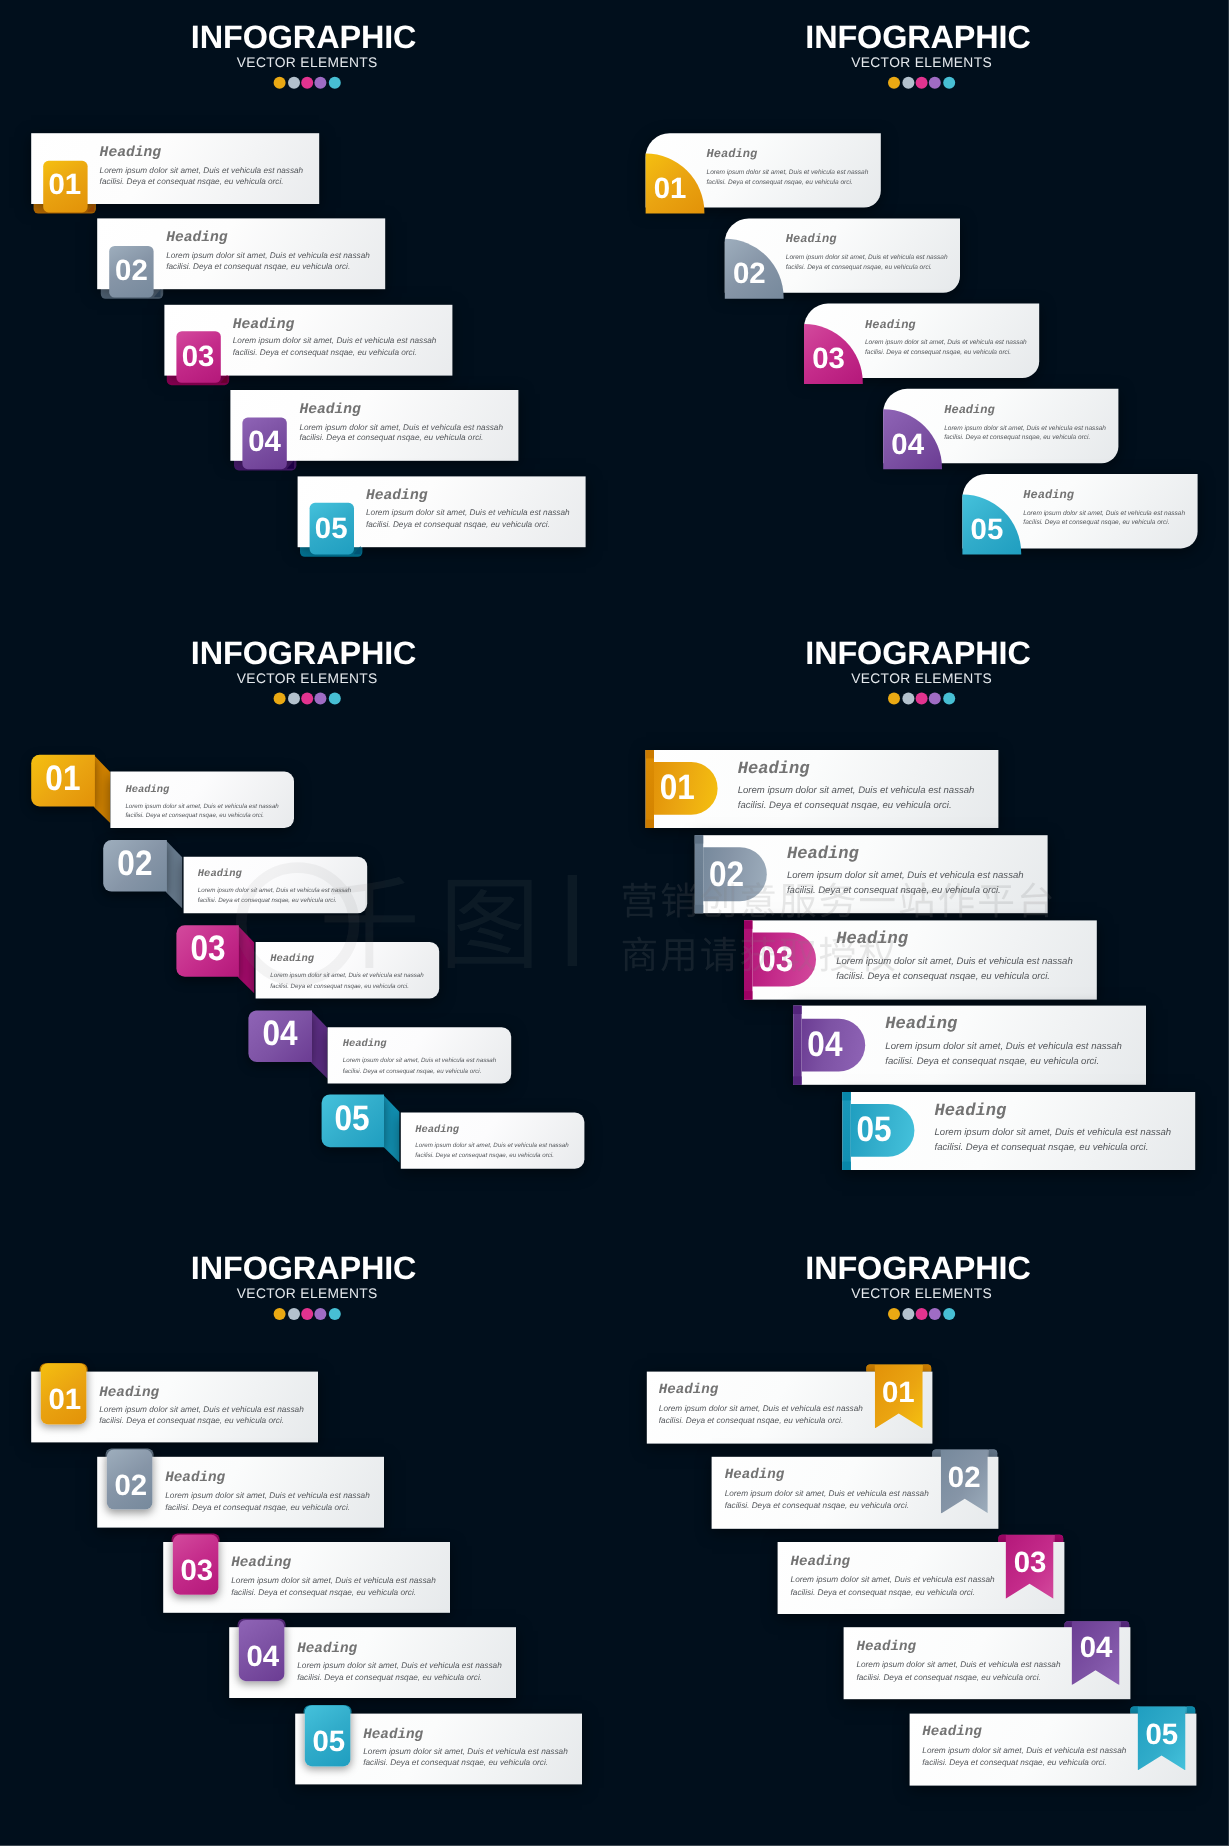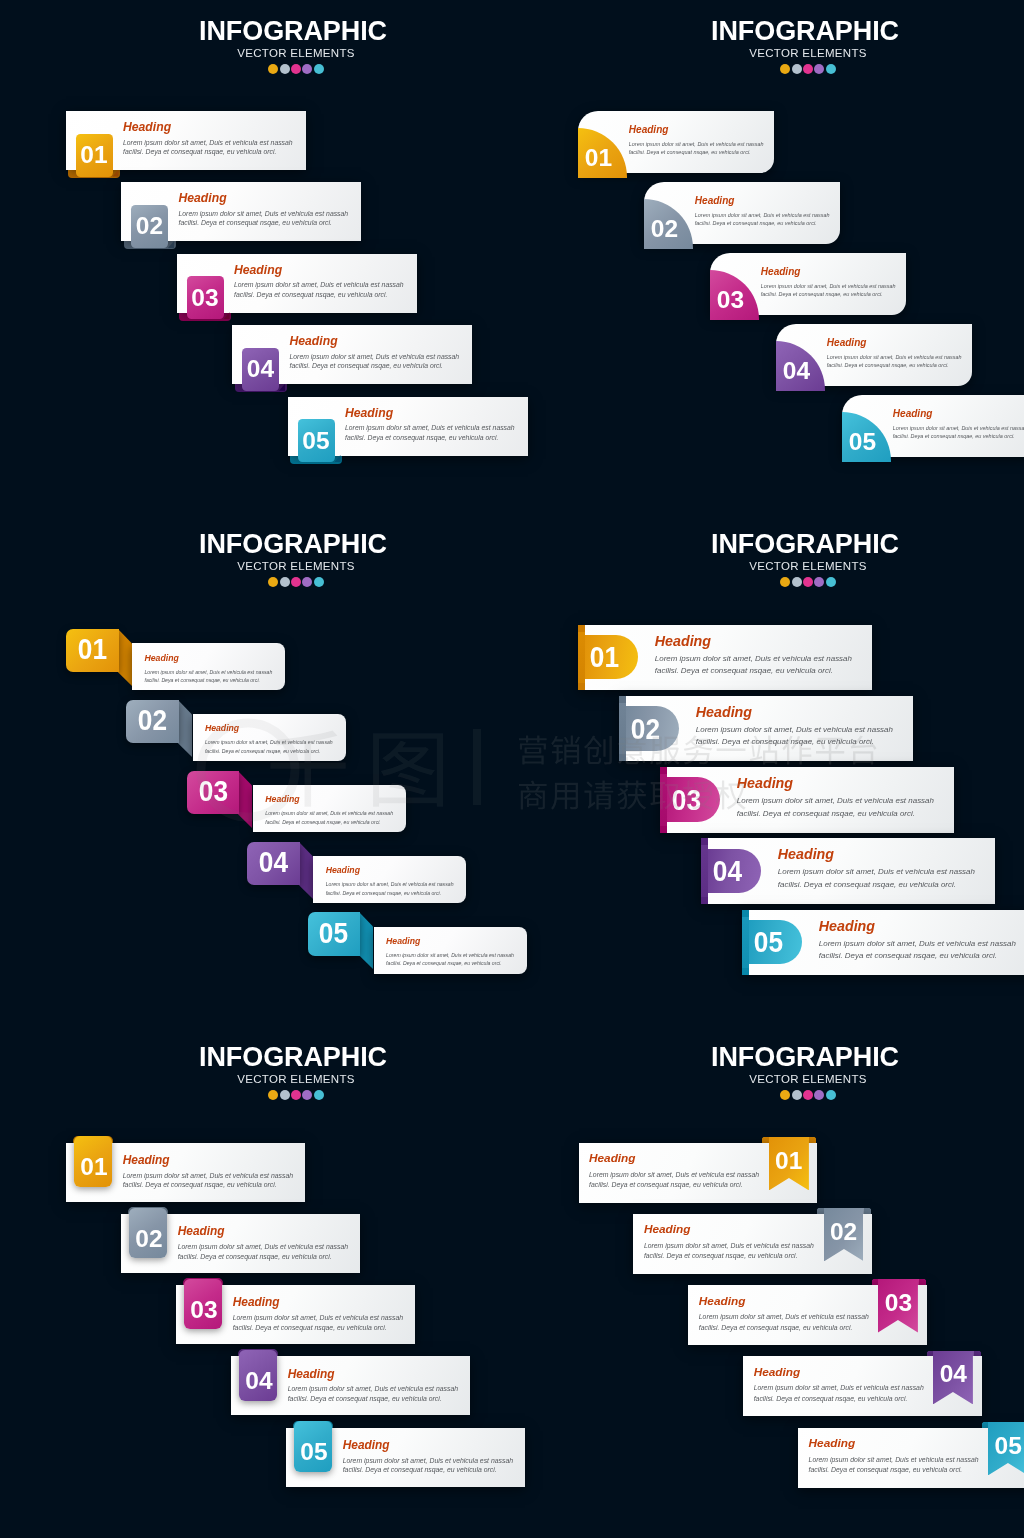--- a/index.html
+++ b/index.html
@@ -2,43 +2,43 @@
 <html><head>
 <meta charset="utf-8">
 <title>Infographic Vector Elements</title>
 <style>
   html,body{margin:0;padding:0;}
   body{
     width:1024px;height:1538px;background:#010f1c;overflow:hidden;
     font-family:"Liberation Sans", sans-serif;
   }
   .sheet{position:relative;width:1024px;height:1538px;}
-  .panel{position:absolute;width:512px;height:512px;margin-left:40px;}
+  .panel{position:absolute;width:512px;height:512px;}
 
   
   .ph{position:absolute;left:0;top:0;width:512px;text-align:center;}
   .ph-title{
     position:absolute;left:-3px;top:18px;width:512px;
     font-family:"Liberation Sans", sans-serif;
     font-weight:700;font-size:27px;letter-spacing:-0.1px;
     color:#ffffff;line-height:27px;
   }
   .ph-sub{
     position:absolute;left:0px;top:47px;width:512px;
     font-family:"Liberation Sans", sans-serif;
     font-weight:400;font-size:11.5px;letter-spacing:0.3px;
     color:#e4e8ec;line-height:12px;
   }
   .ph-dots{position:absolute;left:0;top:64px;width:512px;display:flex;justify-content:center;gap:1.4px;}
   .ph-dots i{display:block;width:10px;height:10px;border-radius:50%;}
 
   
   .c-head{
-    font-family:Liberation Sans, sans-serif;
-    font-style:italic;font-weight:700;color:#c2410c;
+    font-family:Liberation Mono, monospace;
+    font-style:italic;font-weight:700;color:#737373;
     line-height:1;white-space:nowrap;
   }
   .c-body{
     font-family:"Liberation Sans", sans-serif;
     font-style:italic;font-weight:400;color:#55585c;
   }
   .num{
     font-family:"Liberation Sans", sans-serif;
     font-weight:700;color:#fff;line-height:1;
     text-align:center;display:inline-block;

